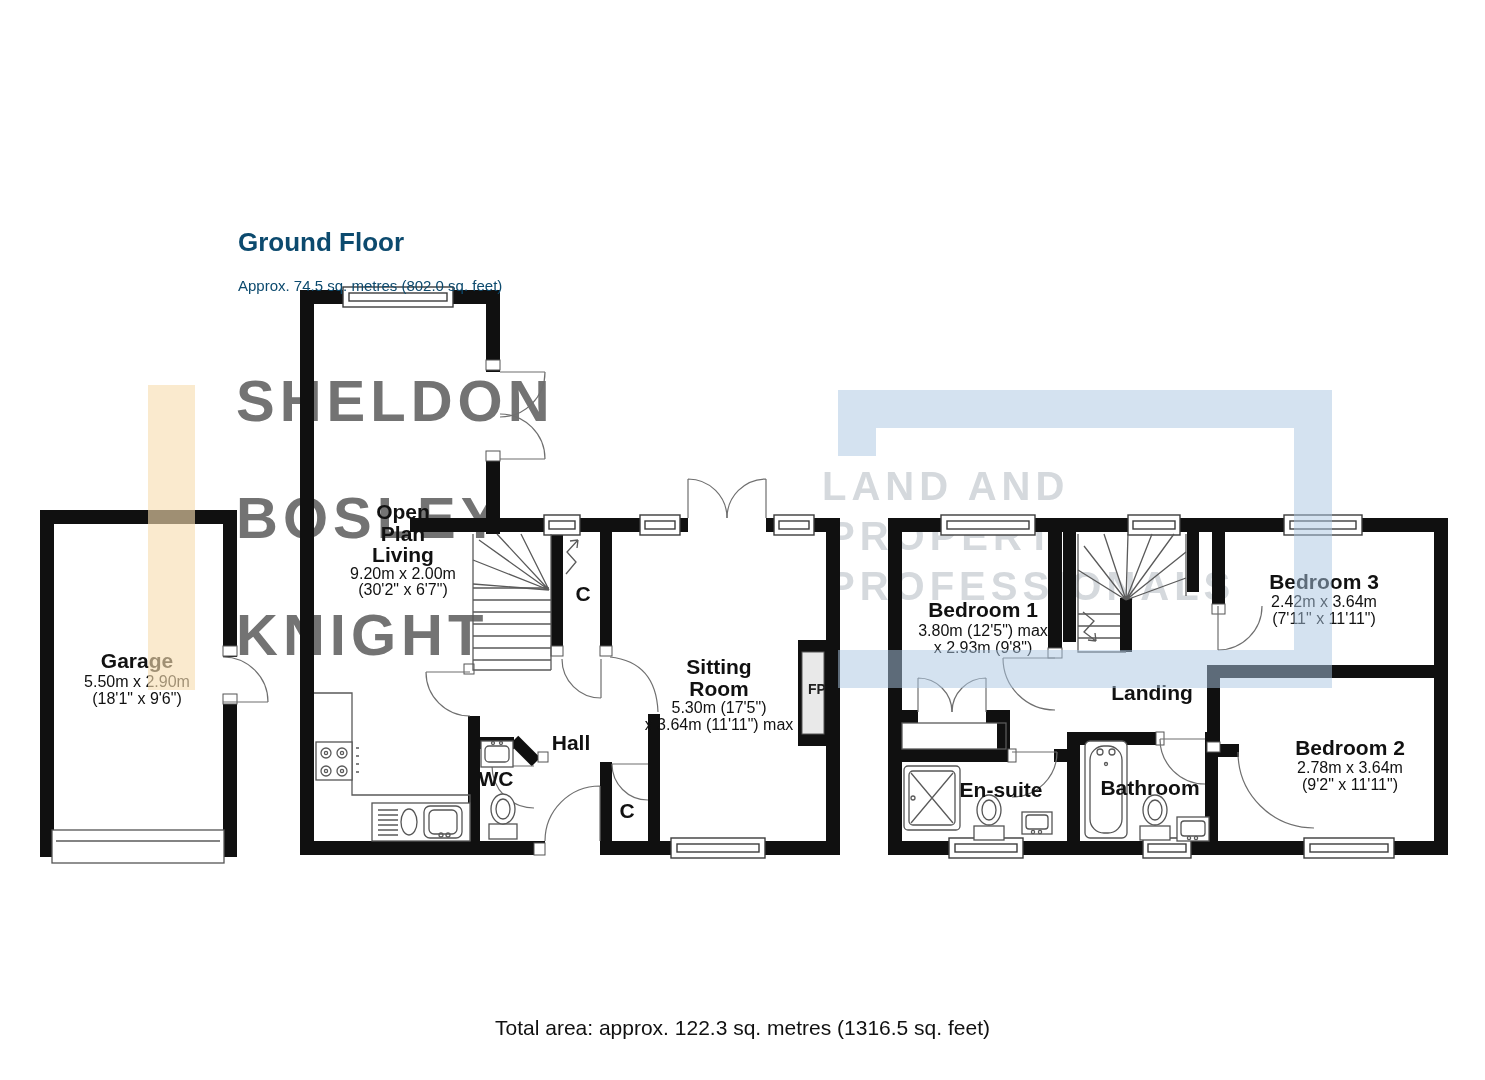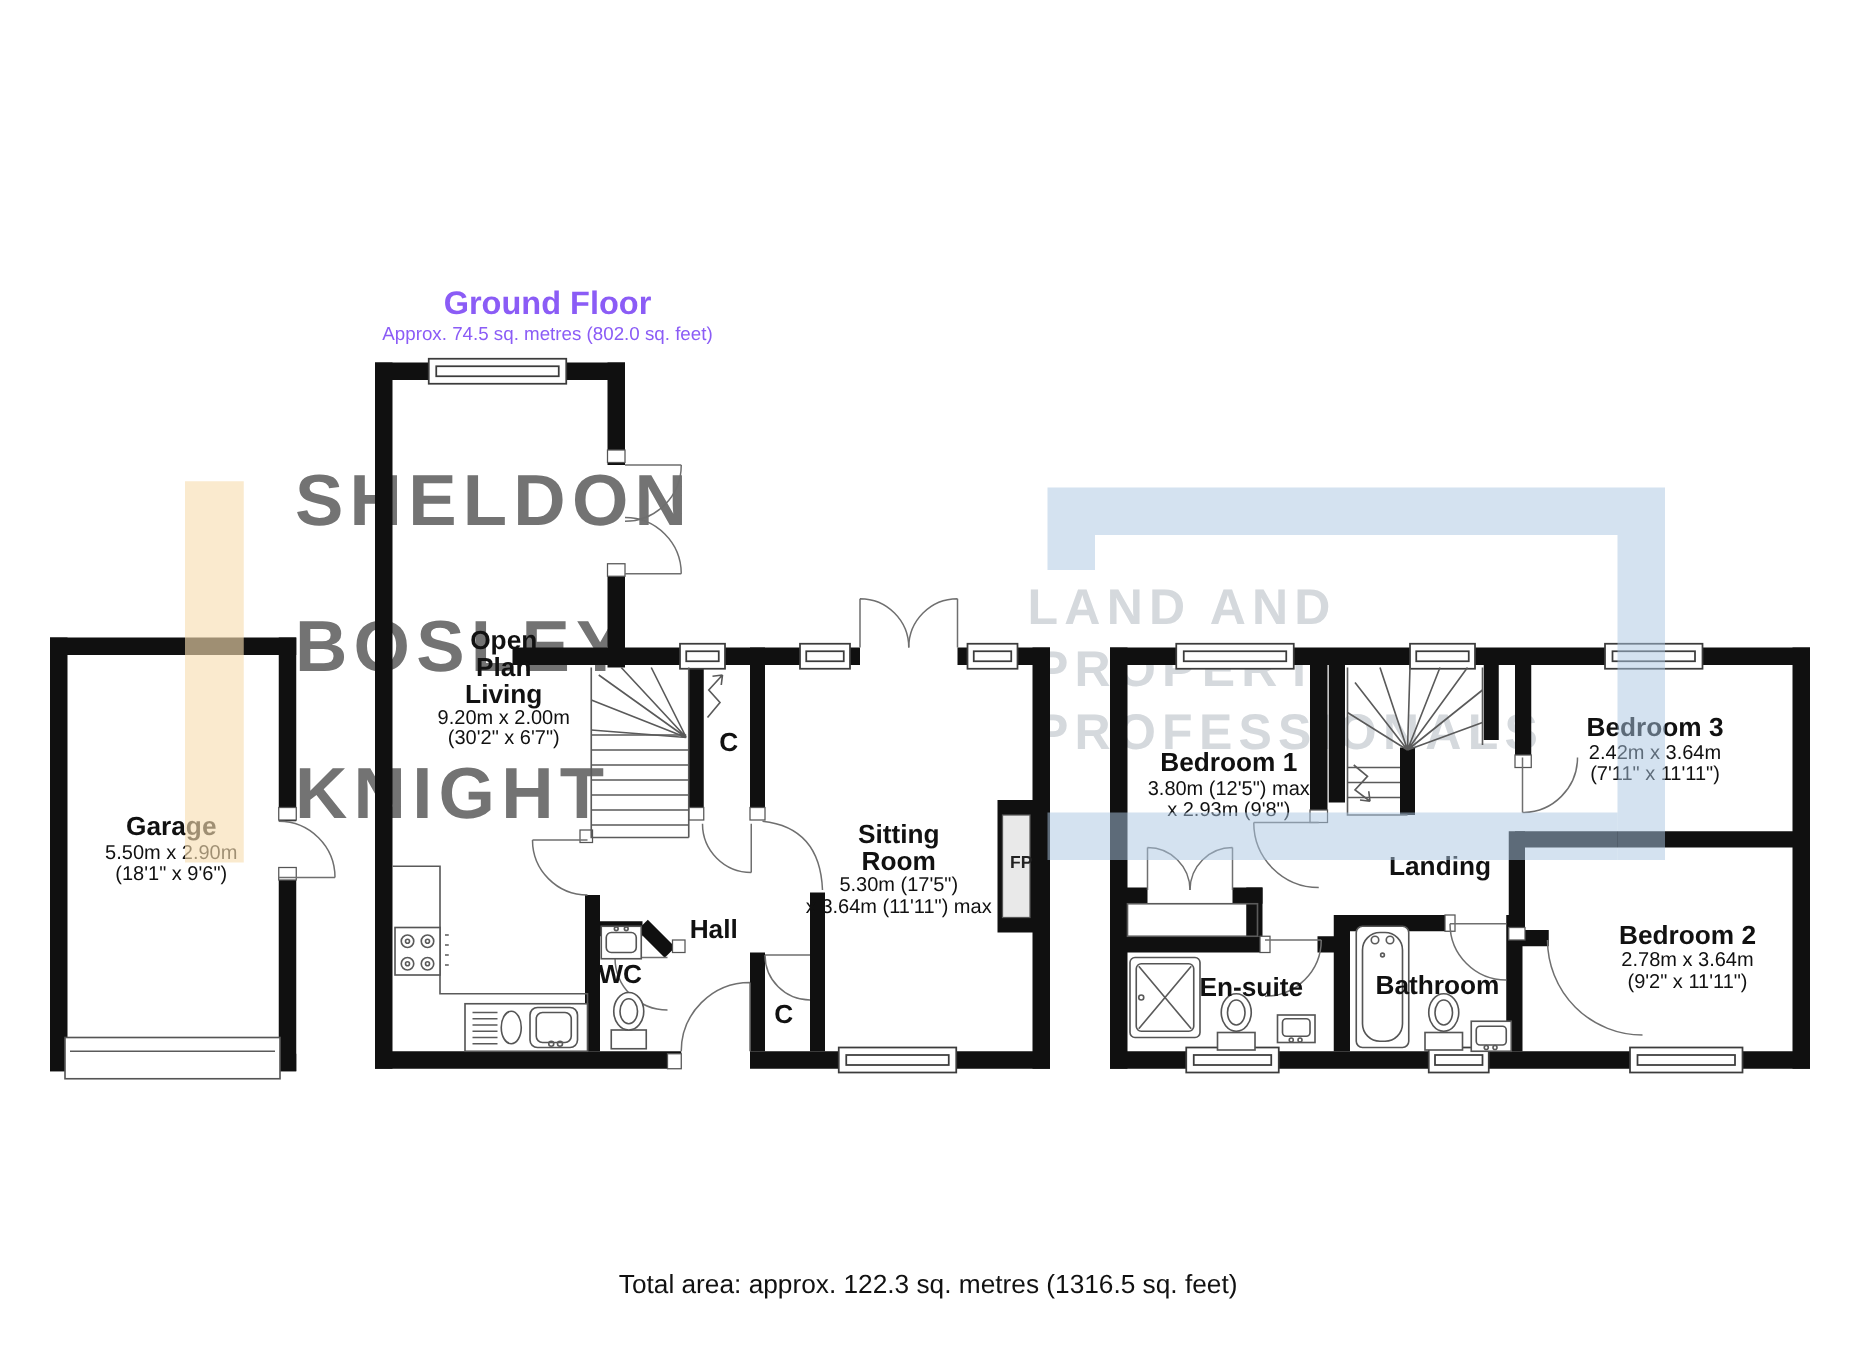--- a/index.html
+++ b/index.html
@@ -21,23 +21,23 @@
   .arc{fill:none;stroke:#6f6f6f;stroke-width:1.2;}
   .fix{fill:#ffffff;stroke:#555555;stroke-width:1.3;}
   .niche{fill:#e9e9e9;stroke:#555555;stroke-width:1;}
   .winо, .win{fill:#ffffff;stroke:#3c3c3c;stroke-width:1.4;}
   .jamb{fill:#ffffff;stroke:#555555;stroke-width:1;}
   svg text{font-family:"Liberation Sans",sans-serif;fill:#111111;}
   .rname{font-size:21px;font-weight:bold;}
   .rdim{font-size:16px;}
   .rsmall{font-size:14px;font-weight:bold;fill:#222222;}
   
-  .title-block{position:absolute;z-index:4;text-align:center;width:400px;color:#8b5cf6;}
+  .title-block{position:absolute;z-index:4;width:400px;color:#0c4a6e;}
   .title-main{font-size:26px;font-weight:bold;line-height:1.1;}
-  .title-sub{font-size:15px;margin-top:2px;}
+  .title-sub{font-size:15px;margin-top:20px;}
   .footer-line{position:absolute;z-index:4;left:0;width:1485px;text-align:center;color:#111;}
   .footer-total{font-size:21px;}
   .footer-small{font-size:12px;}
 </style>
 </head>
 <body>
 
 <div id="canvas">
 
   <div class="wm wm-blue" style="left:236px;top:372px;">SHELDON</div>

